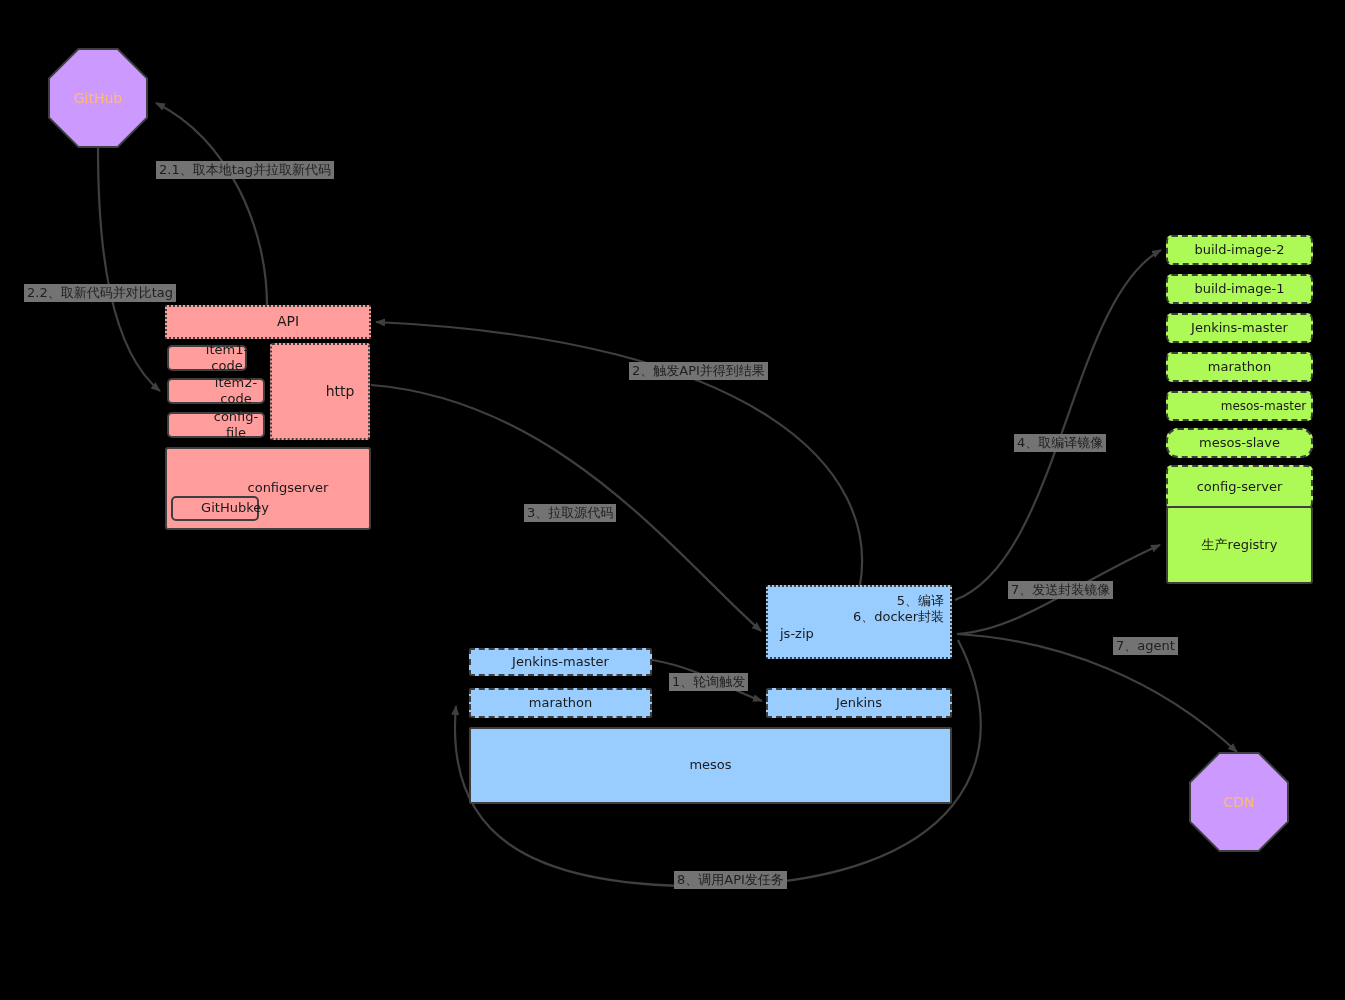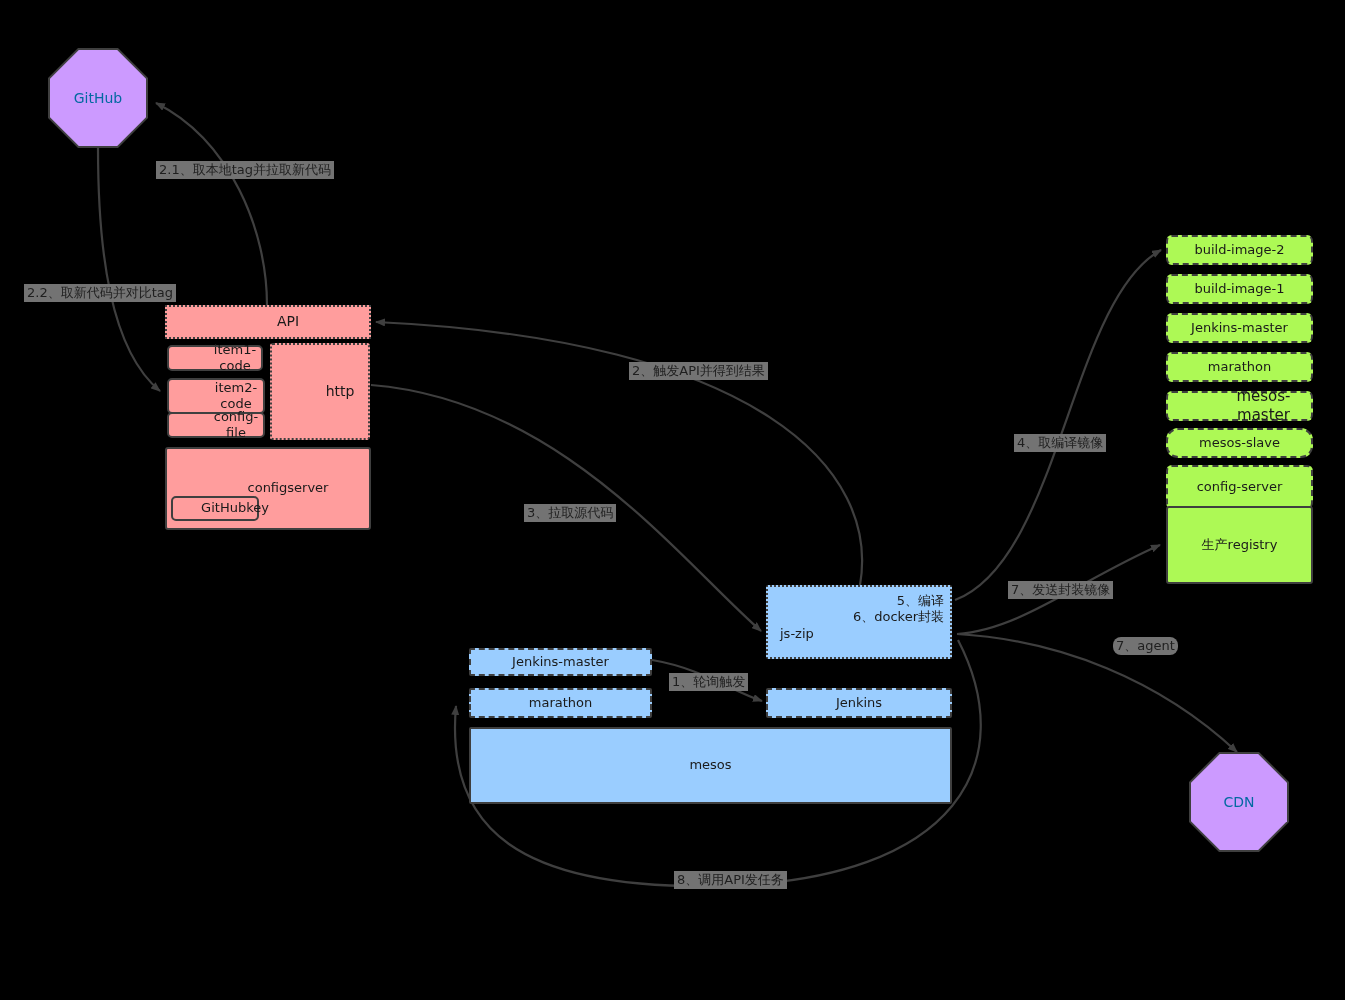--- a/index.html
+++ b/index.html
@@ -8,21 +8,21 @@
   svg.edges{position:absolute;left:0;top:0;width:1345px;height:1000px;pointer-events:none;}
 
   .node{position:absolute;box-sizing:border-box;display:flex;align-items:center;
         justify-content:center;color:#1a1a1a;text-align:center;line-height:1.25;}
   .oct{ -webkit-clip-path:polygon(30% 0,70% 0,100% 30%,100% 70%,70% 100%,30% 100%,0 70%,0 30%);
         clip-path:polygon(30% 0,70% 0,100% 30%,100% 70%,70% 100%,30% 100%,0 70%,0 30%);}
   .octwrap{position:absolute;}
   .octwrap .outer{position:absolute;inset:0;background:#3f3f3f;}
   .octwrap .inner{position:absolute;inset:2px;background:#cc9aff;}
   .octwrap .lbl{position:absolute;inset:0;display:flex;align-items:center;
-        justify-content:center;color:#0369a1;font-size:14px;}
+        justify-content:center;color:#fdba74;font-size:14px;}
 
   .pink{background:#ff9d9d;padding-left:40px;}
   .blue{background:#9acdff;}
   .green{background:#adf955;}
 
   .solid{border:2px solid #3f3f3f;}
   .dashed{border:2px dashed #3f3f3f;}
   .dotted{border:2px dotted #3f3f3f;}
 
   .elabel{position:absolute;background:#737373;color:#1f1f1f;font-size:13px;
@@ -74,24 +74,24 @@
   <div class="octwrap" style="left:1189px;top:752px;width:100px;height:100px;">
     <div class="outer oct"></div>
     <div class="inner oct"></div>
     <div class="lbl">CDN</div>
   </div>
 
   <div class="node pink dotted" style="left:165px;top:305px;width:206px;height:34px;font-size:14px;">
     <span>API</span>
   </div>
 
-  <div class="node pink solid" style="left:167px;top:345px;width:96px;height:26px;font-size:13px;border-radius:5px;">
+  <div class="node pink solid" style="left:167px;top:345px;width:80px;height:26px;font-size:13px;border-radius:5px;">
     <span>item1-code</span>
   </div>
-  <div class="node pink solid" style="left:167px;top:378px;width:98px;height:36px;font-size:13px;border-radius:5px;">
+  <div class="node pink solid" style="left:167px;top:378px;width:98px;height:26px;font-size:13px;border-radius:5px;">
     <span>item2-code</span>
   </div>
   <div class="node pink solid" style="left:167px;top:412px;width:98px;height:26px;font-size:13px;border-radius:5px;">
     <span>config-file</span>
   </div>
 
   <div class="node pink dotted" style="left:270px;top:343px;width:100px;height:97px;font-size:14px;border-radius:3px;">
     <span>http</span>
   </div>
 
@@ -108,21 +108,21 @@
   </div>
   <div class="node green dashed" style="left:1166px;top:274px;width:147px;height:30px;font-size:13px;border-radius:6px;">
     <span>build-image-1</span>
   </div>
   <div class="node green dashed" style="left:1166px;top:313px;width:147px;height:30px;font-size:13px;border-radius:6px;">
     <span>Jenkins-master</span>
   </div>
   <div class="node green dashed" style="left:1166px;top:352px;width:147px;height:30px;font-size:13px;border-radius:6px;">
     <span>marathon</span>
   </div>
-  <div class="node green dashed" style="left:1166px;top:391px;width:147px;height:30px;font-size:15px;border-radius:6px;padding-left:48px;">
+  <div class="node green dashed" style="left:1166px;top:391px;width:147px;height:30px;font-size:12px;border-radius:6px;padding-left:48px;">
     <span>mesos-master</span>
   </div>
   <div class="node green dashed" style="left:1166px;top:428px;width:147px;height:30px;font-size:13px;border-radius:12px;">
     <span>mesos-slave</span>
   </div>
   <div class="node green dashed" style="left:1166px;top:465px;width:147px;height:44px;font-size:13px;border-radius:6px;">
     <span>config-server</span>
   </div>
   <div class="node green solid" style="left:1166px;top:506px;width:147px;height:78px;font-size:13px;border-radius:3px;">
     <span>生产registry</span>
@@ -159,21 +159,21 @@
   </div>
   <div class="elabel" style="left:524px;top:504px;">
     <span>3、拉取源代码</span>
   </div>
   <div class="elabel" style="left:1014px;top:434px;">
     <span>4、取编译镜像</span>
   </div>
   <div class="elabel" style="left:1008px;top:581px;">
     <span>7、发送封装镜像</span>
   </div>
-  <div class="elabel" style="left:1113px;top:637px;border-radius:8px;">
+  <div class="elabel" style="left:1113px;top:637px;">
     <span>7、agent</span>
   </div>
   <div class="elabel" style="left:669px;top:673px;">
     <span>1、轮询触发</span>
   </div>
   <div class="elabel" style="left:674px;top:871px;">
     <span>8、调用API发任务</span>
   </div>
 
 </div>

